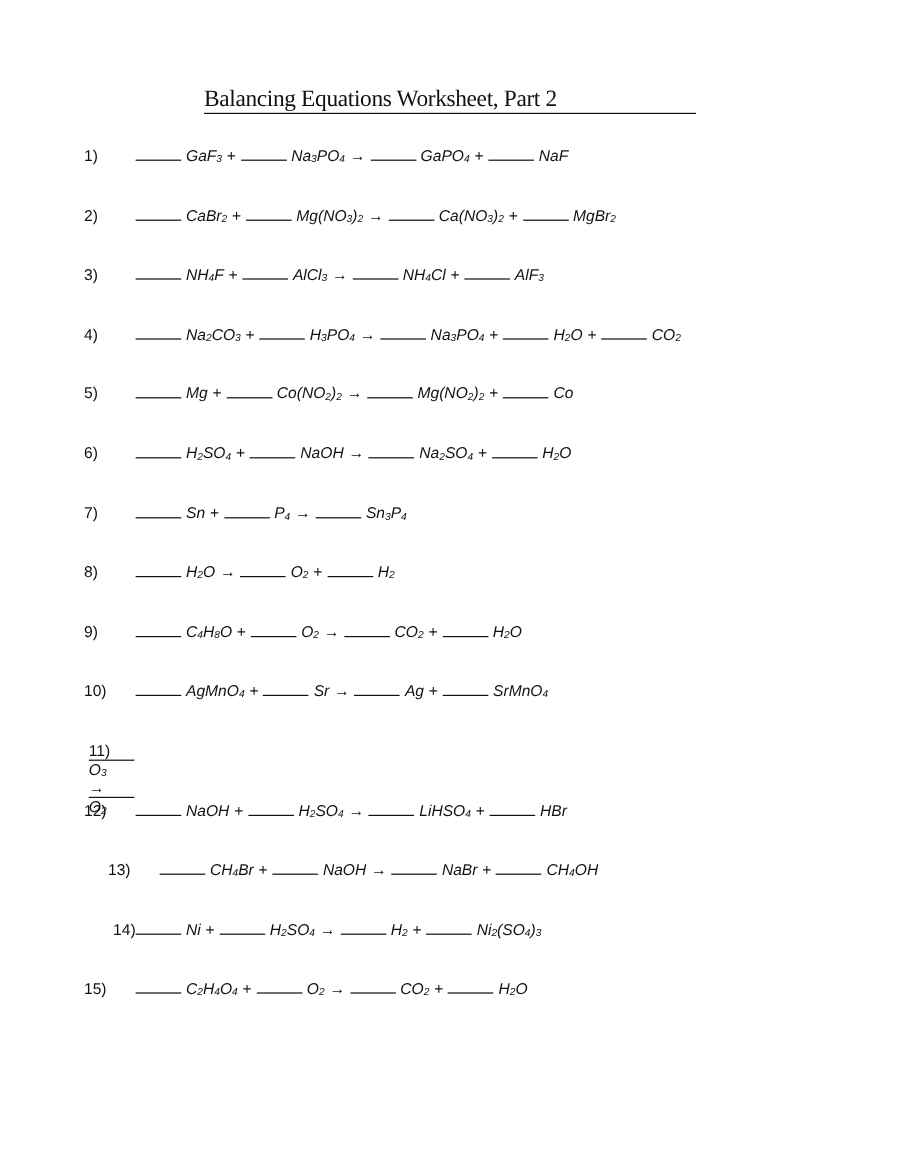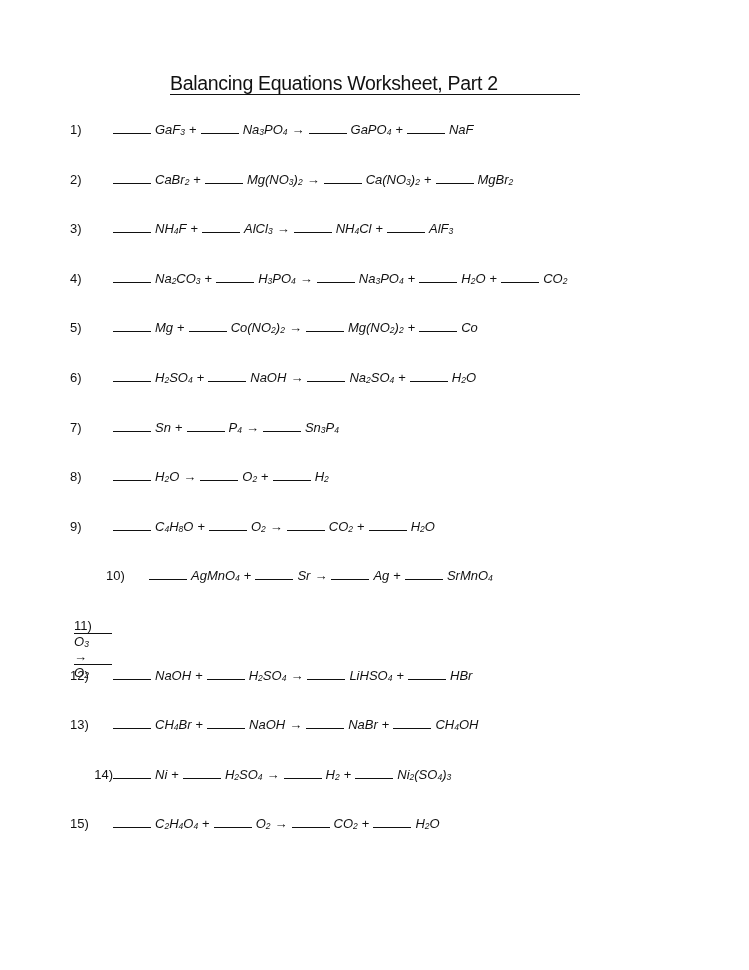--- a/index.html
+++ b/index.html
@@ -1,19 +1,19 @@
 <!DOCTYPE html>
 <html><head>
 <meta charset="utf-8">
 <style>
   html, body { margin: 0; padding: 0; background: #ffffff; }
   body { width: 749px; height: 970px; position: relative; overflow: hidden;
          font-family: "Liberation Sans", sans-serif; color: #111; }
   .title { position: absolute; left: 170px; top: 72px; width: 410px;
-           font-family: Liberation Sans, sans-serif; font-size: 19.5px;
+           font-family: Liberation Serif, serif; font-size: 19.5px;
            letter-spacing: -0.3px; border-bottom: 1.5px solid #111;
            line-height: 22px; padding-bottom: 0px; white-space: nowrap; }
   .row { position: absolute; left: 70px; height: 20px; font-size: 13px;
          white-space: nowrap; display: flex; align-items: baseline; }
   .num { width: 43px; display: inline-block; }
   .blank { display: inline-block; width: 38px; border-bottom: 1px solid #111;
            height: 11px; margin-right: 4px; }
   .term { display: inline-block; font-style: italic; }
   .op { display: inline-block; margin: 0 4px; }
   sub { font-size: 8.5px; vertical-align: -1px; }
@@ -139,21 +139,21 @@
       <span class="op">+</span>
       <span class="blank"></span>
       <span class="term">O<sub>2</sub></span>
       <span class="op">→</span>
       <span class="blank"></span>
       <span class="term">CO<sub>2</sub></span>
       <span class="op">+</span>
       <span class="blank"></span>
       <span class="term">H<sub>2</sub>O</span>
     </div>
-    <div class="row" style="top: 568.4px; margin-left: 36px;">
+    <div class="row" style="top: 568.4px;">
       <span class="num">10)</span>
       <span class="blank"></span>
       <span class="term">AgMnO<sub>4</sub></span>
       <span class="op">+</span>
       <span class="blank"></span>
       <span class="term">Sr</span>
       <span class="op">→</span>
       <span class="blank"></span>
       <span class="term">Ag</span>
       <span class="op">+</span>
@@ -175,21 +175,21 @@
       <span class="op">+</span>
       <span class="blank"></span>
       <span class="term">H<sub>2</sub>SO<sub>4</sub></span>
       <span class="op">→</span>
       <span class="blank"></span>
       <span class="term">LiHSO<sub>4</sub></span>
       <span class="op">+</span>
       <span class="blank"></span>
       <span class="term">HBr</span>
     </div>
-    <div class="row" style="top: 717.2px;">
+    <div class="row" style="top: 717.2px; margin-left: 20px;">
       <span class="num">13)</span>
       <span class="blank"></span>
       <span class="term">CH<sub>4</sub>Br</span>
       <span class="op">+</span>
       <span class="blank"></span>
       <span class="term">NaOH</span>
       <span class="op">→</span>
       <span class="blank"></span>
       <span class="term">NaBr</span>
       <span class="op">+</span>

